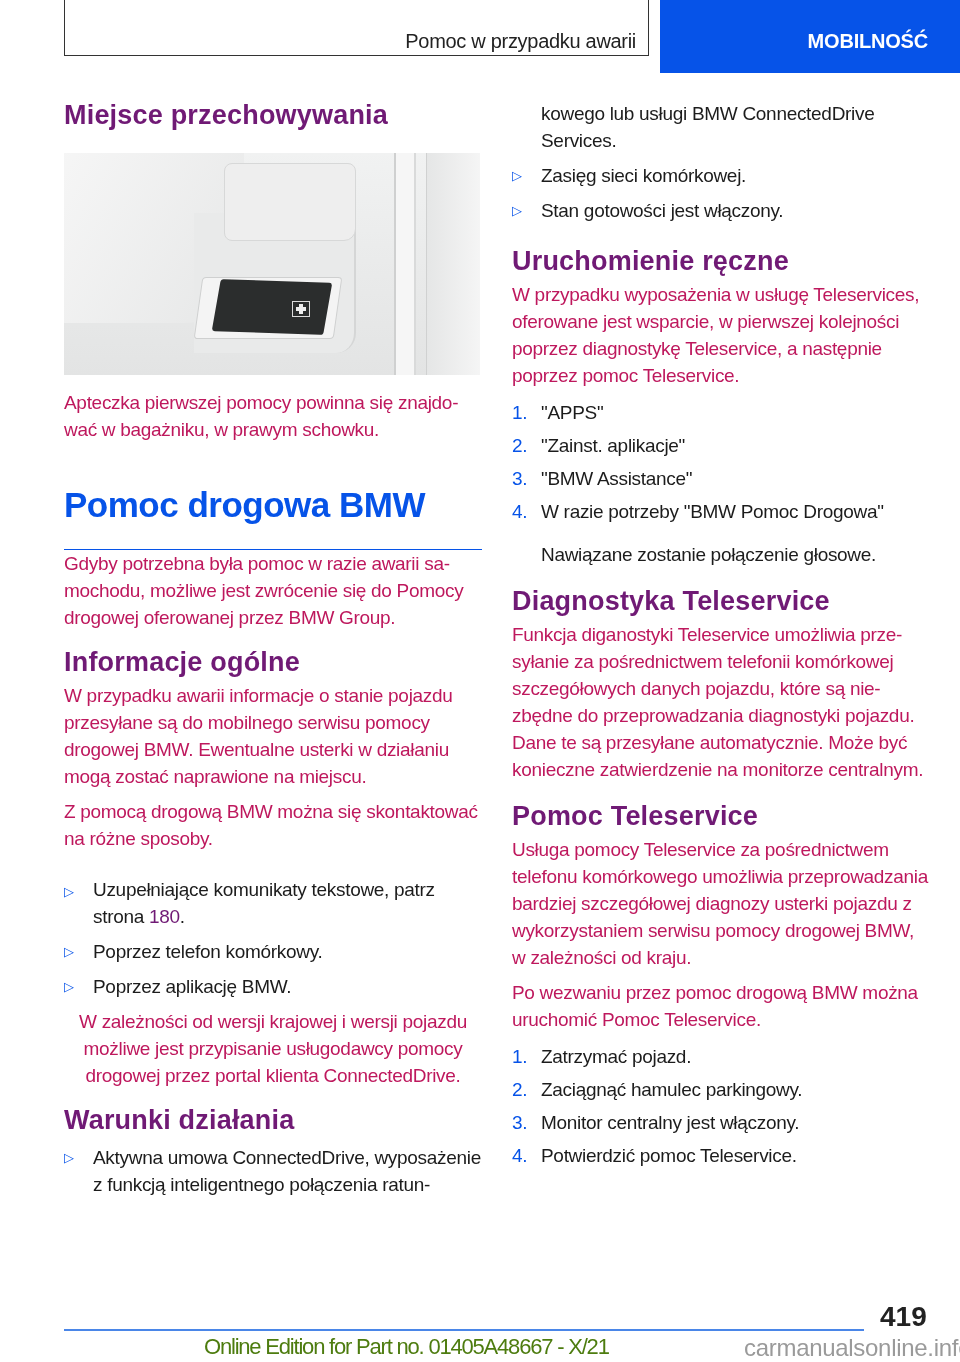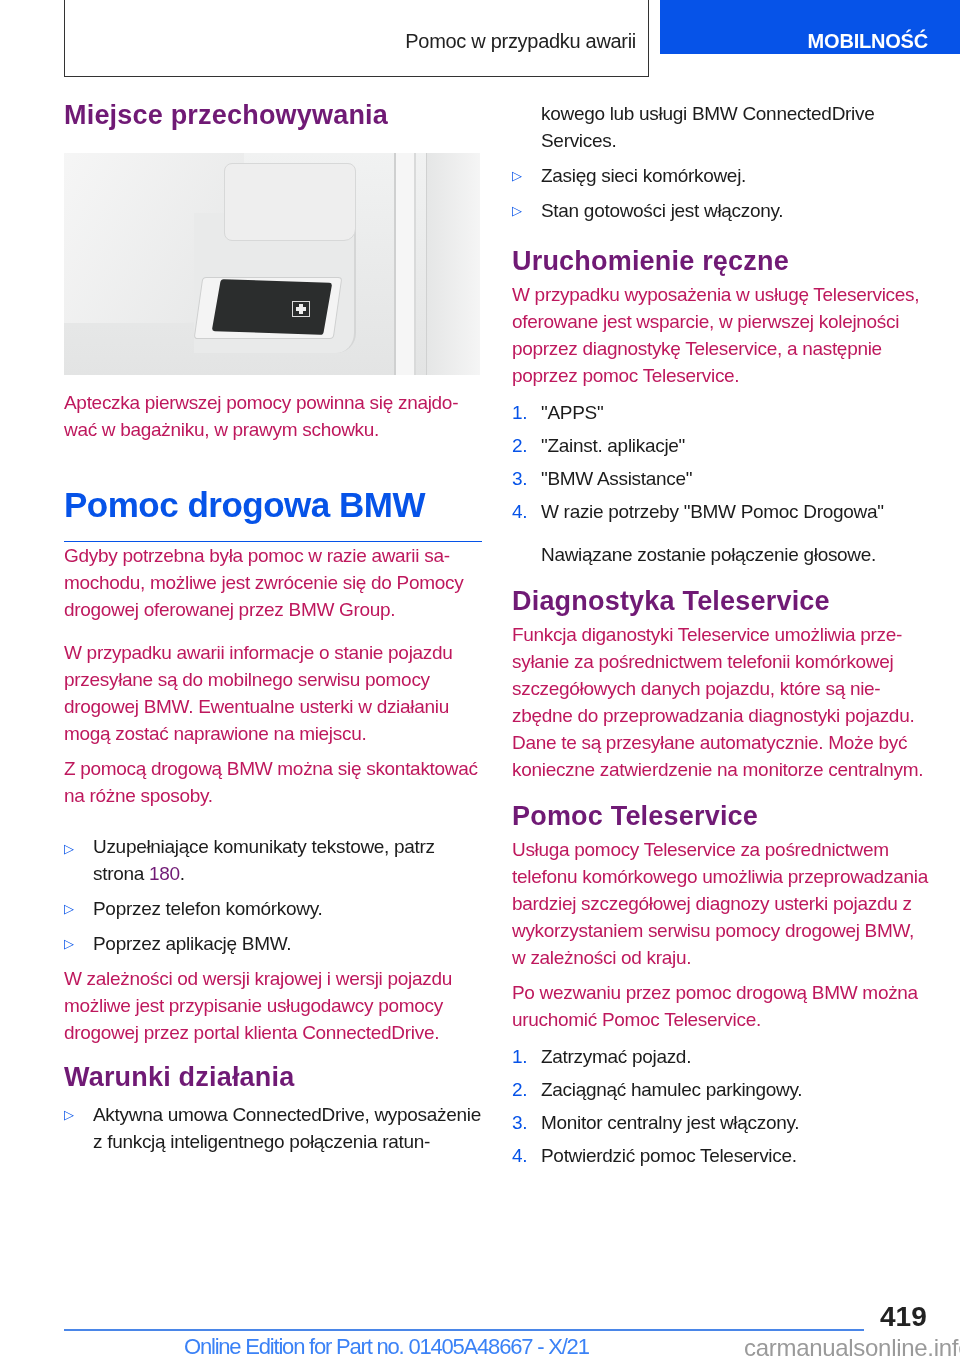--- a/index.html
+++ b/index.html
@@ -2,43 +2,43 @@
 <html><head>
 <meta charset="utf-8">
 <style>
   html, body { margin: 0; padding: 0; }
   body {
     width: 960px; height: 1362px; position: relative; overflow: hidden;
     background: #ffffff; color: #1a1a1a;
     font-family: "Liberation Sans", sans-serif;
   }
   .header-box {
-    position: absolute; left: 64px; top: 0; width: 585px; height: 77px;
+    position: absolute; left: 64px; top: 0; width: 585px; height: 56px;
     border: 1.5px solid #333; border-top: none; box-sizing: border-box;
     background: #fff;
   }
   .header-title {
     position: absolute; right: 12px; top: 30px;
     font-size: 20px; color: #222; letter-spacing: -0.3px;
   }
   .header-tab {
-    position: absolute; left: 660px; top: 0; width: 300px; height: 54px;
+    position: absolute; left: 660px; top: 0; width: 300px; height: 73px;
     background: #0653e8;
   }
   .header-tab-label {
     position: absolute; right: 32px; top: 30px;
     color: #fff; font-weight: bold; font-size: 20px; letter-spacing: -0.2px;
   }
   .col { position: absolute; top: 100px; }
   .col-left { left: 64px; width: 418px; }
   .col-right { left: 512px; width: 420px; }
 
   h1.page-h {
     font-size: 35px; font-weight: bold; color: #0653e8; margin: 0;
-    padding-bottom: 16px; border-bottom: 1.5px solid #0653e8; letter-spacing: -0.5px;
+    padding-bottom: 24px; border-bottom: 1.5px solid #0653e8; letter-spacing: -0.5px;
   }
   h2.sec-h {
     font-size: 27px; font-weight: bold; color: #701a75; margin: 0 0 4px 0; letter-spacing: 0.2px;
   }
   p.body-t {
     font-size: 19px; line-height: 27px; margin: 0 0 8px 0; color: #be185d; letter-spacing: -0.3px;
   }
   .figure {
     width: 416px; height: 222px; position: relative; overflow: hidden;
     background: linear-gradient(180deg,#f1f2f2 0%,#e9eaea 55%,#e3e4e4 100%);
@@ -67,21 +67,21 @@
     margin: 0 0 8px 0; letter-spacing: -0.3px; color:#1c1c1c; }
   .bul .tri { position: absolute; left: 0; top: 0; color: #0653e8; font-size: 13px; }
   .sub-p { padding-left: 29px; font-size: 19px; line-height: 27px; margin: -2px 0 8px 0; letter-spacing: -0.3px; color:#1c1c1c; }
   .link-num { color: #701a75; }
   .num-item { position: relative; padding-left: 29px; font-size: 19px; line-height: 27px;
     margin: 0 0 6px 0; letter-spacing: -0.3px; color:#1c1c1c; }
   .num-item .n { position:absolute; left:0; top:0; color:#0653e8; }
 
   .footer-line { position:absolute; left:64px; top:1329px; width:800px; height:2px; background:#4a86e8; }
   .page-num { position:absolute; left:880px; top:1301px; font-size:28px; font-weight:bold; color:#222; }
-  .footer-text { position:absolute; left:184px; top:1334px; font-size:22px; color:#3b82f6; letter-spacing:-1.2px; }
+  .footer-text { position:absolute; left:204px; top:1334px; font-size:22px; color:#4d7c0f; letter-spacing:-1.2px; }
   .footer-watermark { position:absolute; left:744px; top:1334px; font-size:24px; color:#9a9a9a; letter-spacing:-0.3px; }
 </style>
 </head>
 <body>
 
 <div class="header-box">
   <span class="header-title">Pomoc w przypadku awarii</span>
 </div>
 <div class="header-tab">
   <span class="header-tab-label">MOBILNOŚĆ</span>
@@ -98,38 +98,39 @@
     <div class="fig-cross"></div>
     <div class="fig-door"></div>
     <div class="fig-door2"></div>
   </div>
   <p class="body-t" style="margin-bottom:42px;">Apteczka pierwszej pomocy powinna się znajdo­wać w bagażniku, w prawym schowku.</p>
 
   <h1 class="page-h">Pomoc drogowa BMW</h1>
 
   <p class="body-t" style="margin-bottom:16px;">Gdyby potrzebna była pomoc w razie awarii sa­mochodu, możliwe jest zwrócenie się do Po­mocy drogowej oferowanej przez BMW Group.</p>
 
+  <h2 class="sec-h">Informacje ogólne</h2>
   <p class="body-t">W przypadku awarii informacje o stanie pojazdu przesyłane są do mobilnego serwisu pomocy drogowej BMW. Ewentualne usterki w działaniu mogą zostać naprawione na miejscu.</p>
   <p class="body-t" style="margin-bottom:26px;">Z pomocą drogową BMW można się skontakto­wać na różne sposoby.</p>
 
   <div class="bul">
     <span class="tri">▷</span>
   </div>
   <div class="sub-p">
     <span>Uzupełniające komunikaty tekstowe, patrz strona </span><span class="link-num">180</span><span>.</span>
   </div>
   <div class="bul">
     <span class="tri">▷</span>
     <span>Poprzez telefon komórkowy.</span>
   </div>
   <div class="bul">
     <span class="tri">▷</span>
     <span>Poprzez aplikację BMW.</span>
   </div>
-  <p class="body-t" style="margin-bottom:16px;">W zależności od wersji krajowej i wersji pojazdu możliwe jest przypisanie usługodawcy pomocy drogowej przez portal klienta ConnectedDrive.</p>
+  <p class="body-t" style="margin-bottom:16px;text-align:center;">W zależności od wersji krajowej i wersji pojazdu możliwe jest przypisanie usługodawcy pomocy drogowej przez portal klienta ConnectedDrive.</p>
 
   <h2 class="sec-h" style="margin-bottom:8px;">Warunki działania</h2>
   <div class="bul" style="height:54px;overflow:hidden;">
     <span class="tri">▷</span>
     <span>Aktywna umowa ConnectedDrive, wyposaże­nie z funkcją inteligentnego połączenia ratun­kowego lub usługi BMW ConnectedDrive Services.</span>
   </div>
 </div>
 
 <div class="col col-right" style="top:100px;">
   <div class="bul" style="height:54px;overflow:hidden;">

